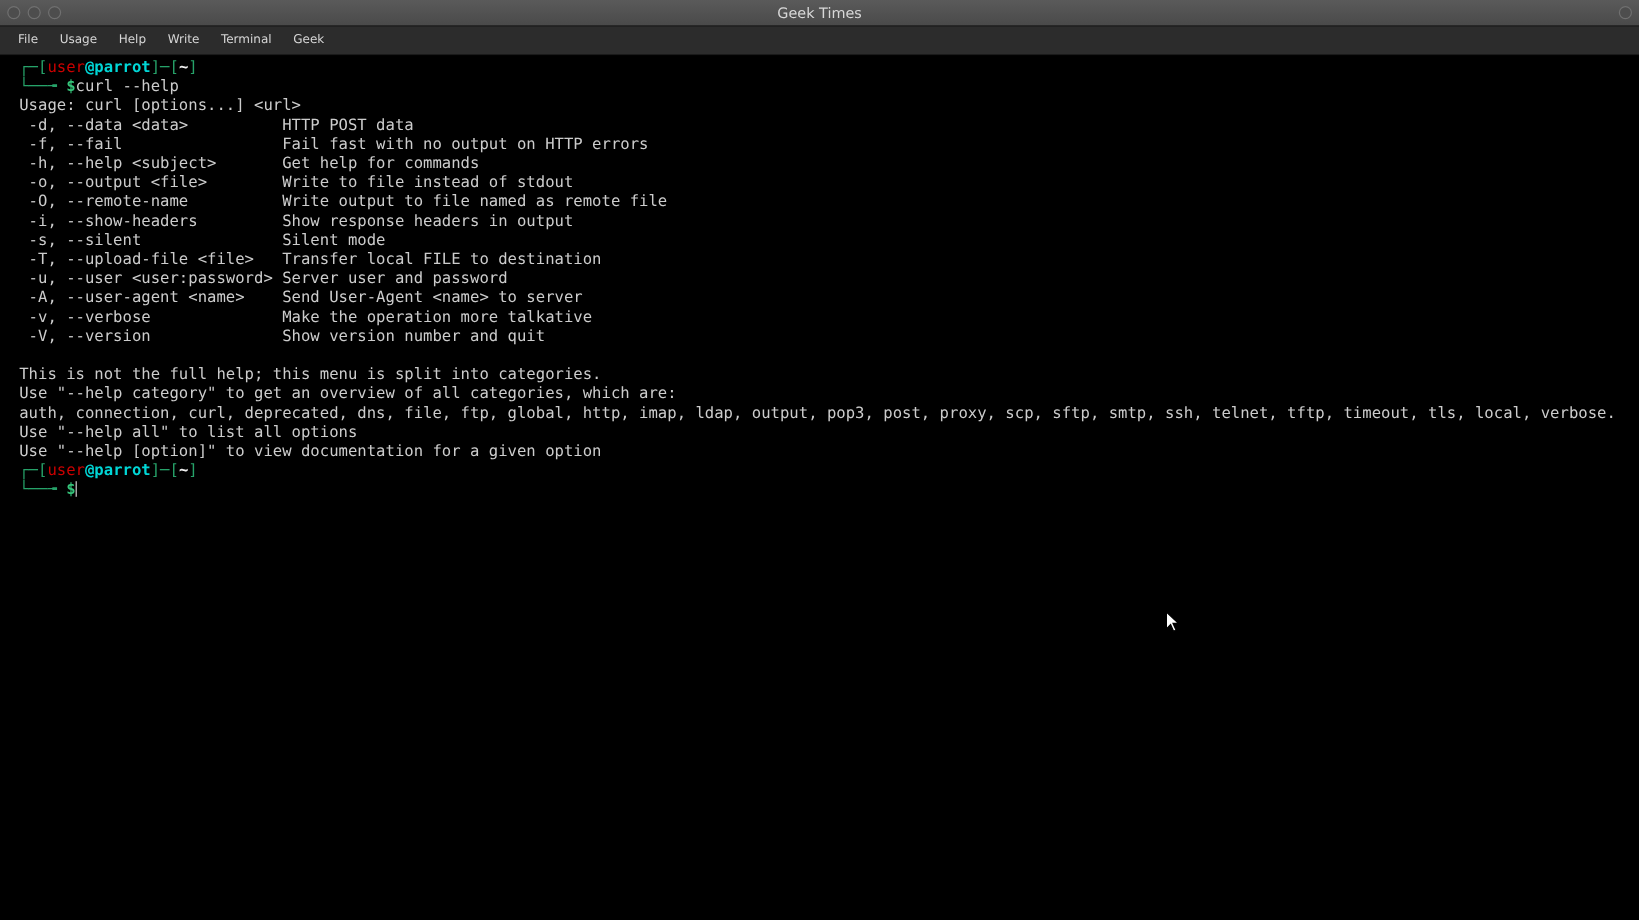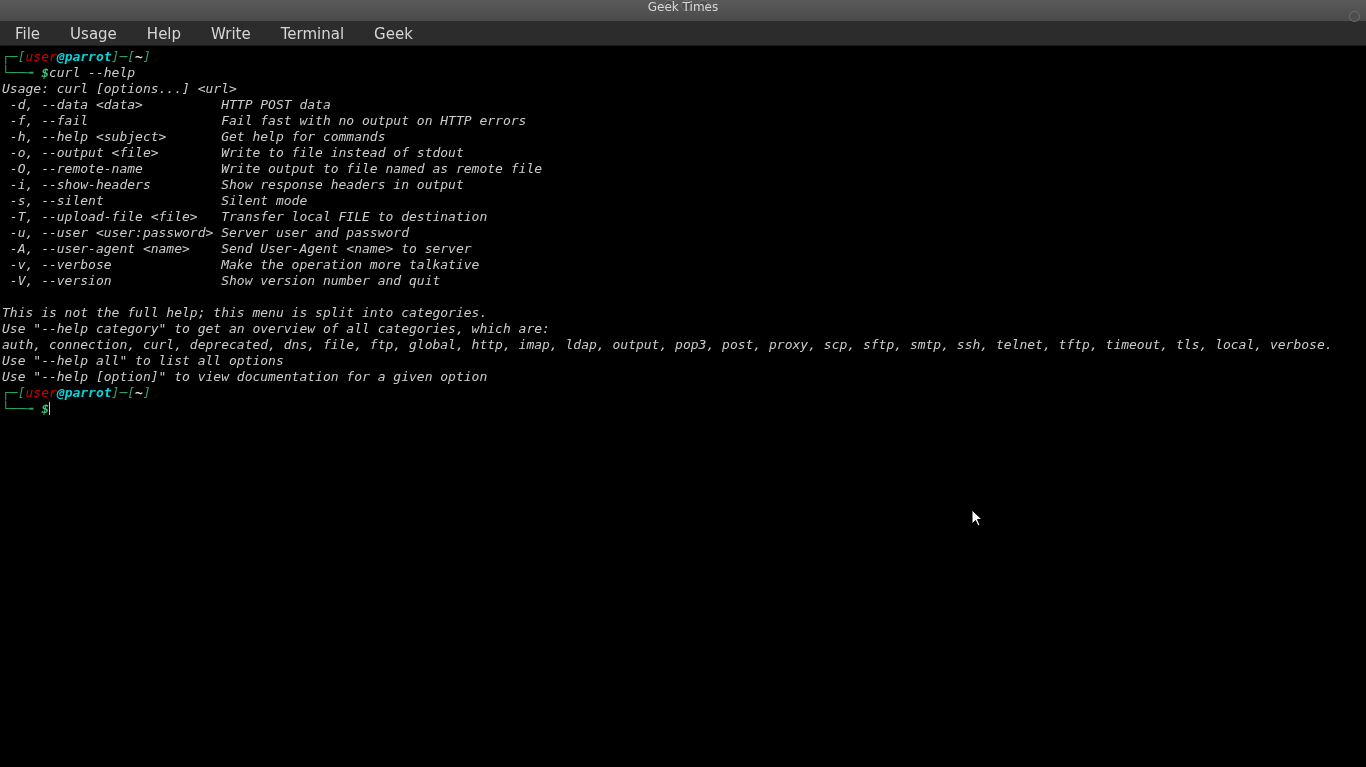--- a/index.html
+++ b/index.html
@@ -10,21 +10,20 @@
     font-family: "DejaVu Sans Mono", "Liberation Mono", monospace;
     background: #000;
   }
   .titlebar {
     height: 22px;
     background: linear-gradient(to bottom, #5a5a5a, #4a4a4a);
     display: flex;
     align-items: center;
     position: relative;
     border-bottom: 1px solid #2f2f2f;
-    flex-direction: column;
   }
   .window-controls-left {
     display: flex;
     gap: 6px;
     padding-left: 6px;
     align-items: center;
   }
   .winbtn {
     width: 11px;
     height: 11px;
@@ -46,41 +45,40 @@
     padding-right: 6px;
     display: flex;
     align-items: center;
   }
   .menubar {
     height: 24px;
     background: #2c2c2c;
     display: flex;
     align-items: center;
     padding-left: 6px;
-    gap: 12px;
+    gap: 0;
     border-bottom: 1px solid #1a1a1a;
     font-family: "DejaVu Sans", sans-serif;
-    font-size: 15px;
+    font-size: 10px;
     color: #d6d6d6;
   }
   .menuitem {
     padding: 2px 9px;
     cursor: default;
   }
   .terminal {
     background: #000;
     color: #cccccc;
     font-size: 13px;
     line-height: 16px;
-    padding: 3px 2px;
+    padding: 3px 16px;
     white-space: pre;
     height: calc(767px - 22px - 24px);
     overflow: hidden;
     position: relative;
-    font-style: italic;
   }
   .red    { color: #cc0000; }
   .bcyan  { color: #00d6d6; font-weight: bold; }
   .green  { color: #26a269; }
   .bgreen { color: #35c47a; font-weight: bold; }
   .white  { color: #cccccc; }
   .bwhite { color: #eeeeee; font-weight: bold; }
   .cursor-block {
     display: inline-block;
     width: 1px;

